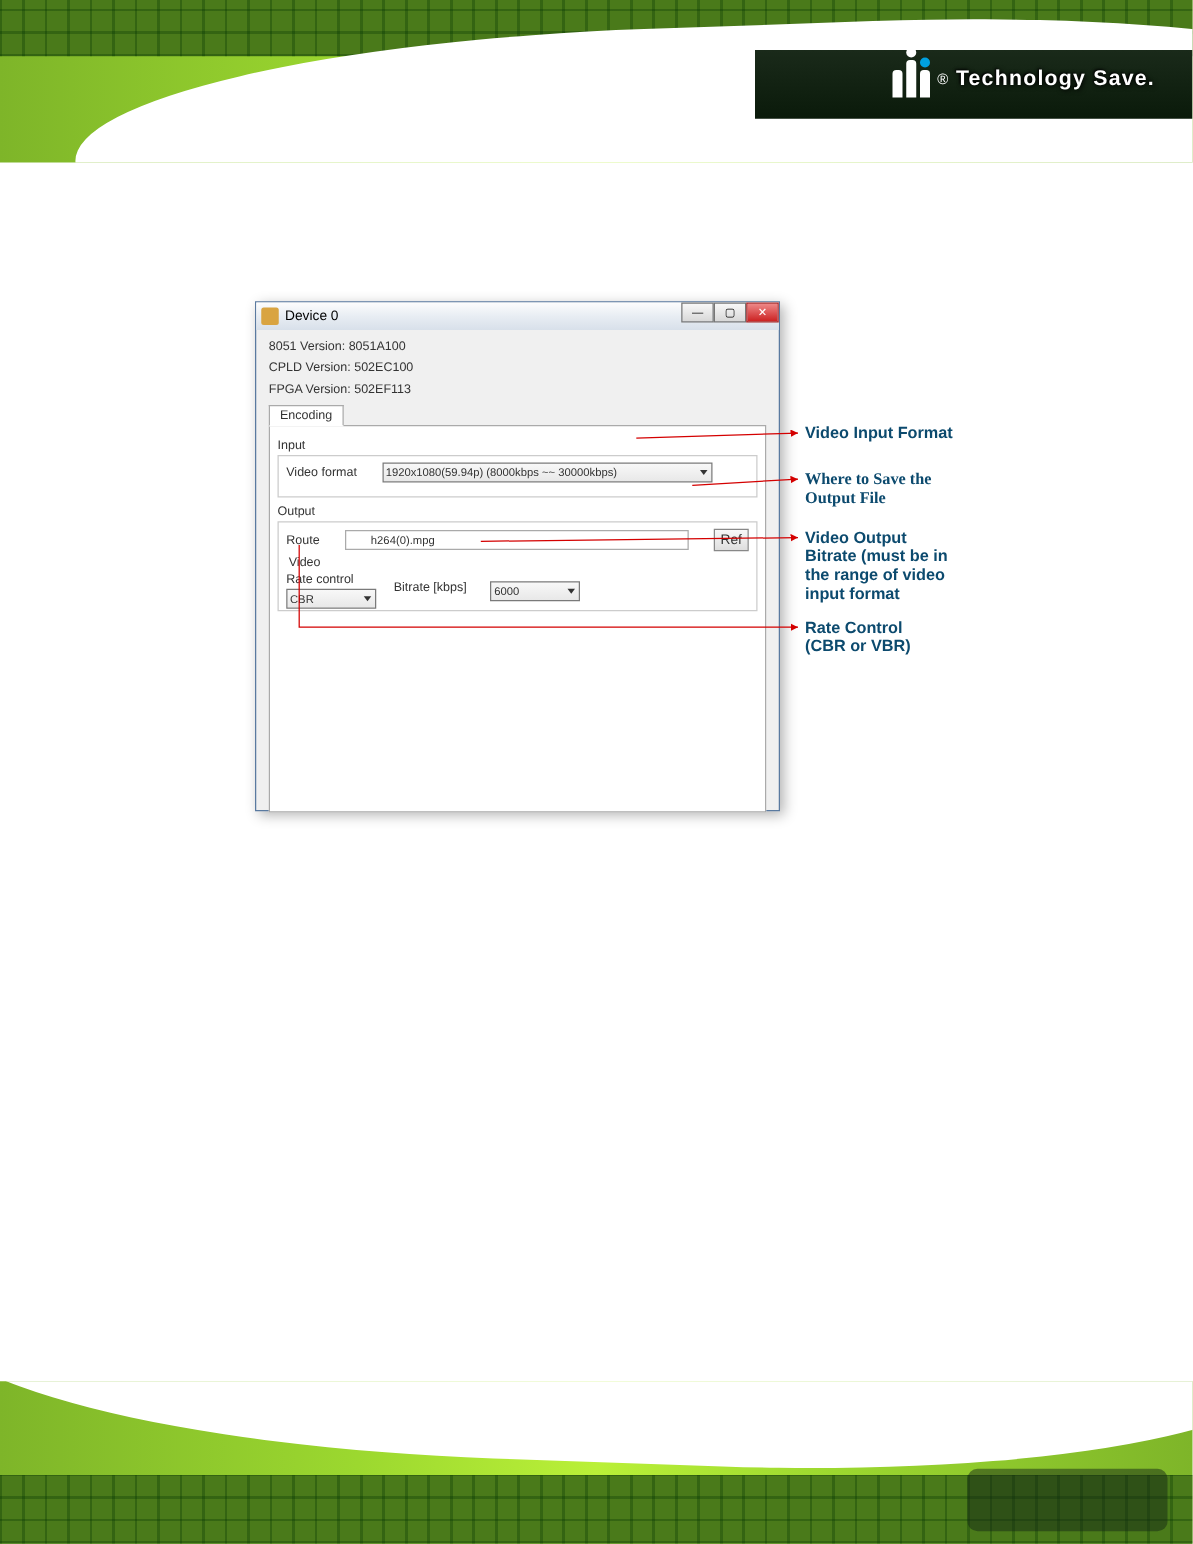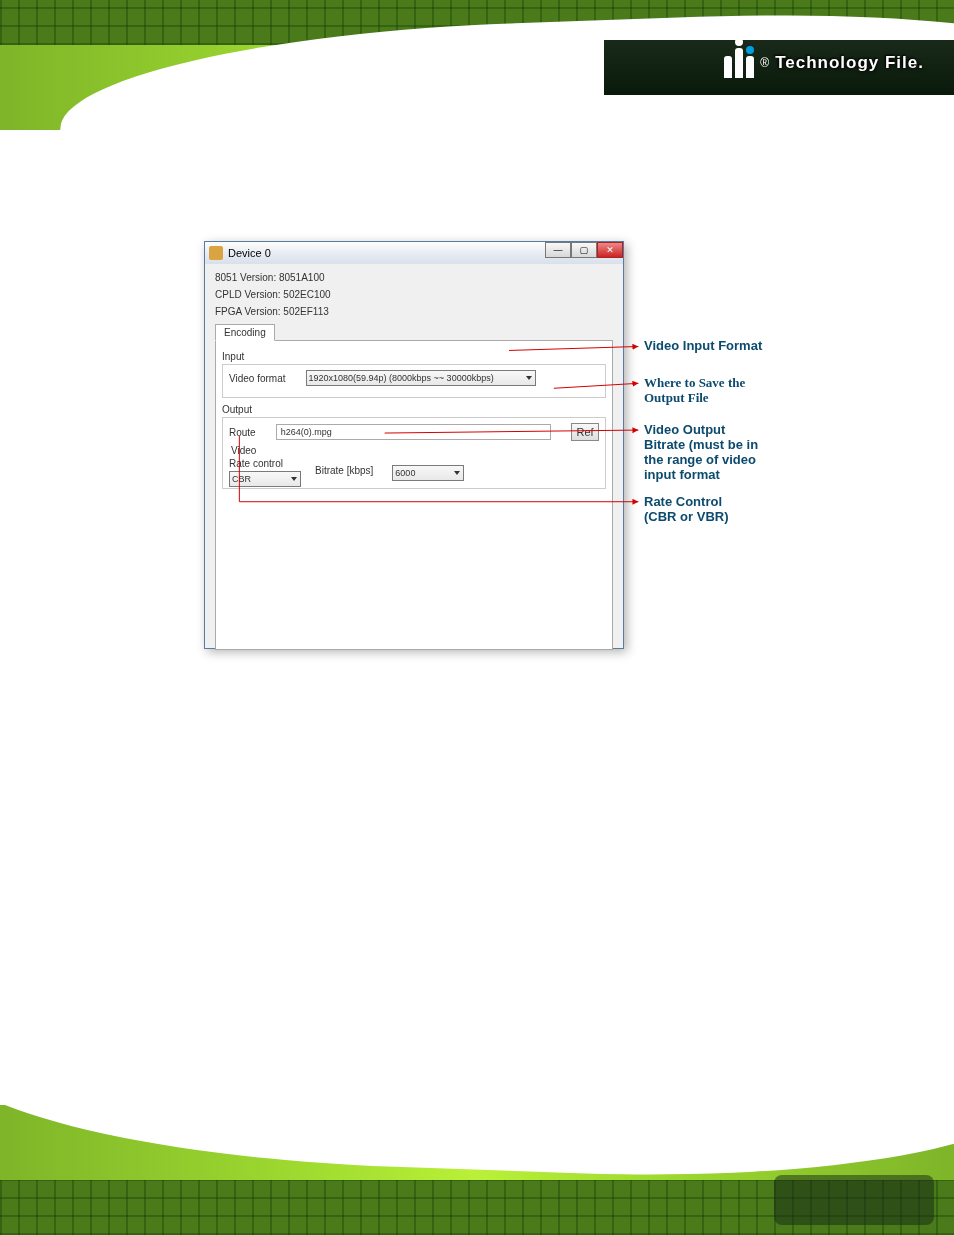--- a/index.html
+++ b/index.html
@@ -244,21 +244,21 @@
     top: 5px;
     border-left: 3px solid transparent;
     border-right: 3px solid transparent;
     border-top: 4px solid #333;
   }
   .text-input {
     height: 16px;
     border: 1px solid #aaa;
     background: #fff;
     font-size: 9px;
-    padding: 0 4px;
+    padding: 0 20px;
     display: flex;
     align-items: center;
   }
   .ref-btn {
     height: 18px;
     width: 28px;
     border: 1px solid #888;
     background: linear-gradient(180deg, #f8f8f8, #dedede);
     font-size: 11px;
     display: flex;
@@ -299,21 +299,21 @@
   <div class="header-circuit"></div>
   <div class="header-swoosh"></div>
   <div class="header-right-dark"></div>
   <div class="logo-block">
     <div class="logo-bars">
       <div class="logo-bar b1"></div>
       <div class="logo-bar b2"></div>
       <div class="logo-bar b3"></div>
     </div>
     <span class="reg-mark">®</span>
-    <span class="logo-text">Technology File.</span>
+    <span class="logo-text">Technology Save.</span>
   </div>
 </div>
 
 <div class="figure">
 
   <div class="win-dialog">
     <div class="titlebar">
       <div class="app-icon"></div>
       <span>Device 0</span>
       <div class="win-buttons">
@@ -330,21 +330,21 @@
 
       <div class="tab-strip">
         <div class="tab">Encoding</div>
       </div>
       <div class="tab-content">
 
         <div class="group-label">Input</div>
         <div class="group-box">
           <div class="field-row">
             <span class="field-label">Video format</span>
-            <div class="select" style="width:230px;align-items:center;">
+            <div class="select" style="width:264px;align-items:center;">
               <span>1920x1080(59.94p)    (8000kbps ~~ 30000kbps)</span>
             </div>
           </div>
         </div>
 
         <div class="group-label">Output</div>
         <div class="group-box" style="height:72px;">
           <div class="field-row">
             <span class="field-label">Route</span>
             <div class="text-input" style="flex:1;">

